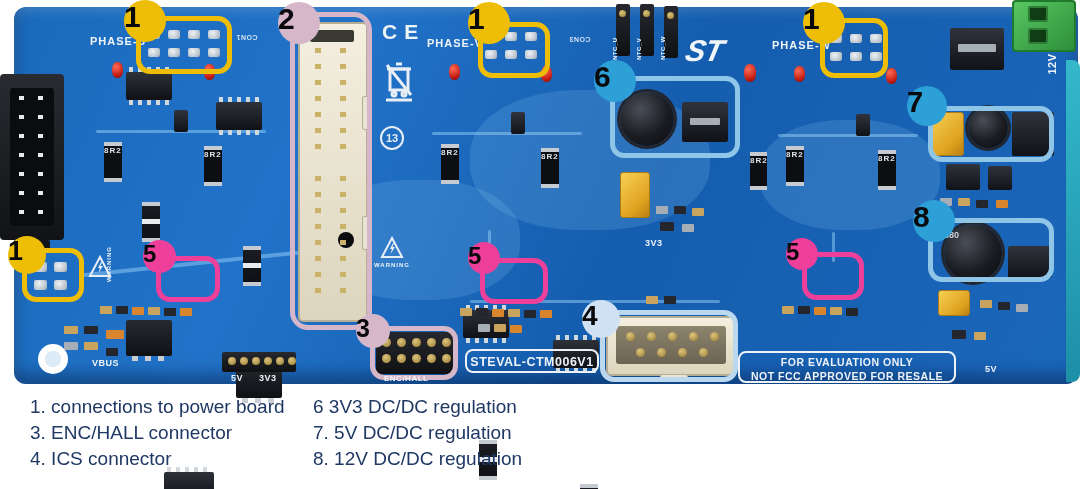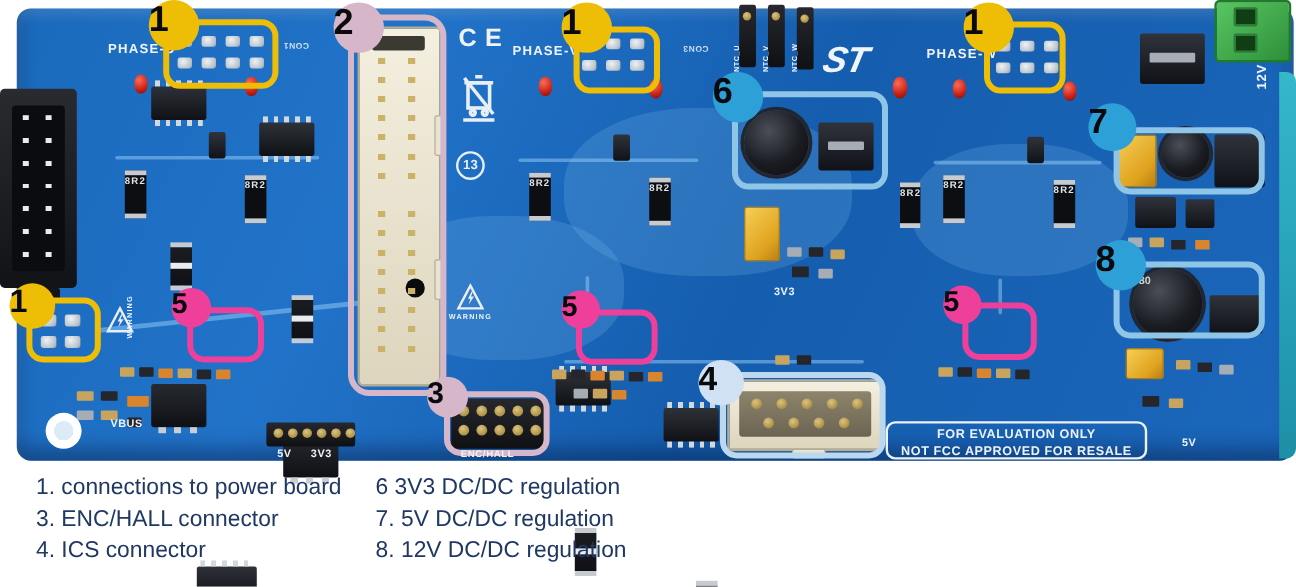--- a/index.html
+++ b/index.html
@@ -114,21 +114,21 @@
   <i class="abs smd p-tan" style="left:148px;top:307px;width:12px;height:8px;"></i>
   <i class="abs smd p-dk" style="left:164px;top:308px;width:12px;height:8px;"></i>
   <i class="abs smd p-or" style="left:180px;top:308px;width:12px;height:8px;"></i>
 
   <i class="abs smd p-tan" style="left:64px;top:326px;width:14px;height:8px;"></i>
   <i class="abs smd p-dk" style="left:84px;top:326px;width:14px;height:8px;"></i>
   <i class="abs smd p-or" style="left:106px;top:330px;width:18px;height:9px;"></i>
   <i class="abs smd p-gy" style="left:64px;top:342px;width:14px;height:8px;"></i>
   <i class="abs smd p-tan" style="left:84px;top:342px;width:14px;height:8px;"></i>
   <i class="abs smd p-dk" style="left:106px;top:348px;width:12px;height:8px;"></i>
-  <span class="abs silk" style="left:92px;top:348px;font-size:9px;">VBUS</span>
+  <span class="abs silk" style="left:92px;top:358px;font-size:9px;">VBUS</span>
 
   <i class="abs hdr" style="left:222px;top:352px;width:74px;height:20px;"></i>
   <i class="abs gd" style="left:228px;top:357px;width:8px;height:8px;"></i>
   <i class="abs gd" style="left:240px;top:357px;width:8px;height:8px;"></i>
   <i class="abs gd" style="left:252px;top:357px;width:8px;height:8px;"></i>
   <i class="abs gd" style="left:264px;top:357px;width:8px;height:8px;"></i>
   <i class="abs gd" style="left:276px;top:357px;width:8px;height:8px;"></i>
   <i class="abs gd" style="left:288px;top:357px;width:8px;height:8px;"></i>
   <span class="abs silk" style="left:231px;top:373px;font-size:9px;">5V</span>
   <span class="abs silk" style="left:259px;top:373px;font-size:9px;">3V3</span>
@@ -275,20 +275,21 @@
   <i class="abs gd" style="left:412px;top:338px;width:9px;height:9px;"></i>
   <i class="abs gd" style="left:427px;top:338px;width:9px;height:9px;"></i>
   <i class="abs gd" style="left:442px;top:338px;width:9px;height:9px;"></i>
   <i class="abs gd" style="left:382px;top:354px;width:9px;height:9px;"></i>
   <i class="abs gd" style="left:397px;top:354px;width:9px;height:9px;"></i>
   <i class="abs gd" style="left:412px;top:354px;width:9px;height:9px;"></i>
   <i class="abs gd" style="left:427px;top:354px;width:9px;height:9px;"></i>
   <i class="abs gd" style="left:442px;top:354px;width:9px;height:9px;"></i>
   <span class="abs silk" style="left:384px;top:374px;font-size:8px;z-index:26;">ENC/HALL</span>
 
+  <span class="abs obox" style="left:465px;top:349px;width:134px;height:24px;font-size:12.5px;line-height:22px;letter-spacing:.5px;">STEVAL-CTM006V1</span>
 
   <i class="abs cream" style="left:606px;top:316px;width:130px;height:60px;"></i>
   <i class="abs" style="left:616px;top:326px;width:110px;height:38px;background:linear-gradient(#8d846c,#6b6453);border-radius:3px;z-index:6;"></i>
   <i class="abs gd" style="left:626px;top:332px;width:9px;height:9px;"></i>
   <i class="abs gd" style="left:647px;top:332px;width:9px;height:9px;"></i>
   <i class="abs gd" style="left:668px;top:332px;width:9px;height:9px;"></i>
   <i class="abs gd" style="left:689px;top:332px;width:9px;height:9px;"></i>
   <i class="abs gd" style="left:710px;top:332px;width:9px;height:9px;"></i>
   <i class="abs gd" style="left:636px;top:348px;width:9px;height:9px;"></i>
   <i class="abs gd" style="left:657px;top:348px;width:9px;height:9px;"></i>

